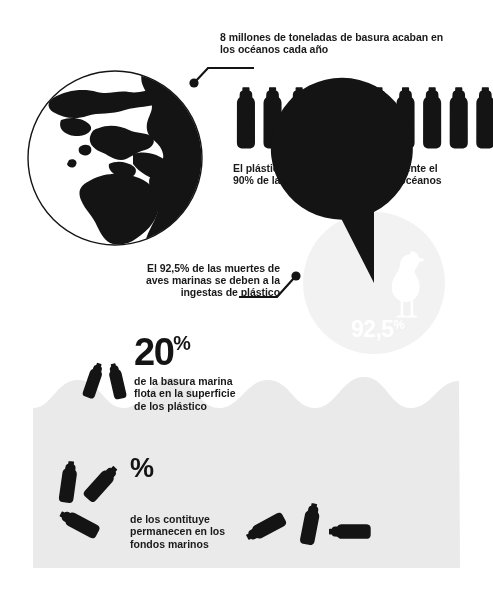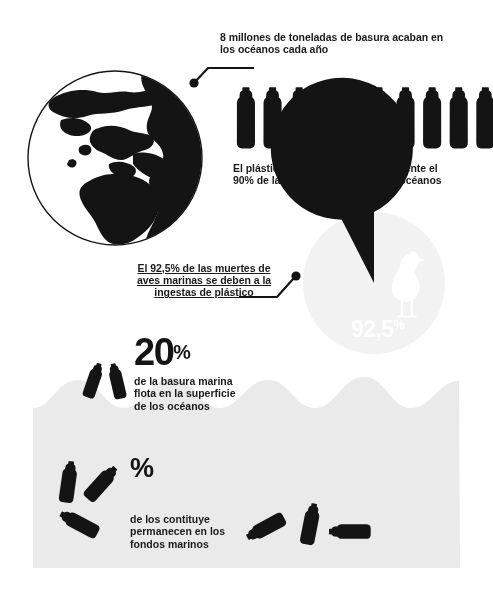--- a/index.html
+++ b/index.html
@@ -26,21 +26,21 @@
     white-space:pre-line;
   }
 
   
   .bignum {
     color:#141414;
     font-weight:bold;
     line-height:1;
     letter-spacing:-1.5px;
     display:flex;
-    align-items:center;
+    align-items:flex-start;
   }
   .bignum .pct { font-size:0.52em; letter-spacing:-0.5px; margin-top:0.04em; }
   .statlabel {
     color:#1a1a1a;
     font-size:10.5px;
     font-weight:bold;
     line-height:12.4px;
     white-space:pre-line;
   }
 
@@ -173,21 +173,21 @@
       <rect x="22.2" y="52.0" width="2.5" height="15.4" rx="1.1"></rect>
       <path d="M8.0,69.2 c0.4,-1.7 2.4,-2.6 5.6,-2.6 c3.2,0 5.2,0.9 5.6,2.6 z"></path>
       <path d="M17.8,69.2 c0.4,-1.7 2.4,-2.6 5.6,-2.6 c3.2,0 5.2,0.9 5.6,2.6 z"></path>
     </g>
   </svg>
   <div class="abs pielabel" style="left:351px; top:318px;">
     <span>92,5</span>
     <span class="pct">%</span>
   </div>
 
-  <div class="abs caption" style="left:128px; top:262px; width:152px; text-align:center;text-decoration:underline;">El 92,5% de las muertes de
+  <div class="abs caption" style="left:128px; top:262px; width:152px; text-align:right;">El 92,5% de las muertes de
 aves marinas se deben a la
 ingestas de plástico</div>
   <svg class="abs" style="left:237px; top:266px;" width="72" height="36" viewBox="0 0 72 36">
     <path d="M2,31 L40,31 L57,12" fill="none" stroke="#141414" stroke-width="2.2"></path>
     <circle cx="59" cy="10" r="4.6" fill="#141414"></circle>
   </svg>
 
   <svg class="abs" style="left:85px; top:362px;" width="48" height="40" viewBox="0 0 48 40">
     <g fill="#141414">
       <path transform="rotate(19 10 18)" d="M6.6,1.0 h4.0 a0.6,0.6 0 0 1 0.6,0.6 v1.8
@@ -203,21 +203,21 @@
         c0.05,-1.6 0.7,-2.8 1.8,-3.7 l0.1,-2.0
         c0.1,-1.3 0.6,-2.3 1.9,-2.8 v-1.8 a0.6,0.6 0 0 1 0.6,-0.6 z"></path>
     </g>
   </svg>
   <div class="abs bignum" style="left:134px; top:333px; font-size:38px;">
     <span>20</span>
     <span class="pct">%</span>
   </div>
   <div class="abs statlabel" style="left:134px; top:375px; width:140px;">de la basura marina
 flota en la superficie
-de los océanos</div>
+de los plástico</div>
 
   <svg class="abs" style="left:58px; top:458px;" width="90" height="90" viewBox="0 0 90 90">
     <defs>
       <g id="bs">
         <path d="M7.0,1.0 h4.6 a0.7,0.7 0 0 1 0.7,0.7 v2.1
           c1.5,0.6 2.1,1.7 2.2,3.2 l0.12,2.3 c1.3,1.0 2.0,2.4 2.1,4.3
           l0.05,24.5 c0.02,2.8 -1.3,4.4 -3.7,4.6 h-7.2
           c-2.4,-0.2 -3.75,-1.8 -3.72,-4.6 l0.05,-24.5
           c0.06,-1.9 0.8,-3.3 2.1,-4.3 l0.12,-2.3
           c0.1,-1.5 0.7,-2.6 2.2,-3.2 v-2.1 a0.7,0.7 0 0 1 0.7,-0.7 z"></path>

